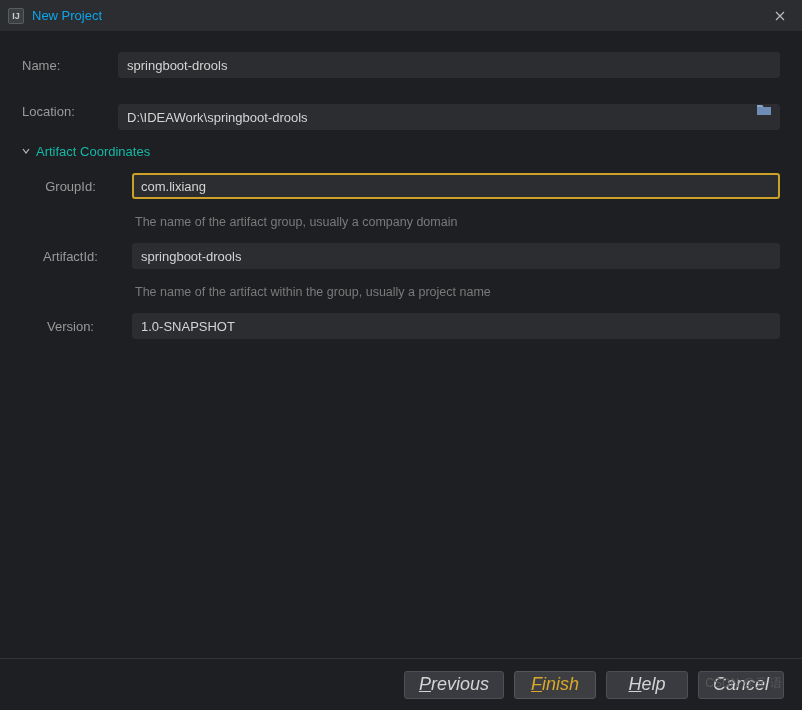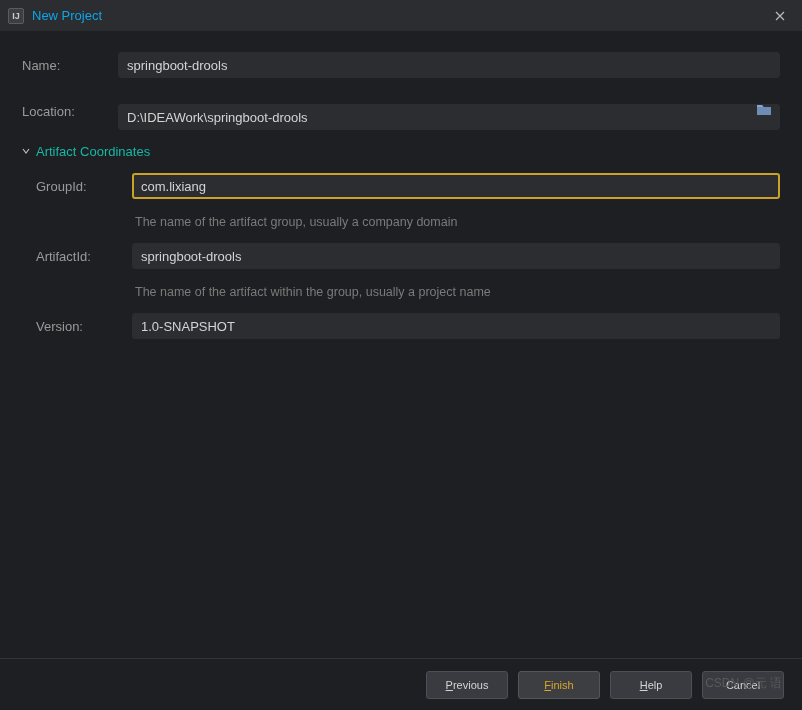--- a/index.html
+++ b/index.html
@@ -63,21 +63,21 @@
     }
     .label {
       width: 96px;
       color: #9a9a9a;
       text-align: left;
       padding-right: 10px;
     }
     .label-right {
       width: 96px;
       color: #9a9a9a;
-      text-align: left;
+      text-align: center;
       padding-right: 27px;
     }
     .input {
       flex: 1;
       background: #2b2d30;
       border: 1px solid #2b2d30;
       color: #d4d4d4;
       padding: 5px 8px;
       height: 26px;
       border-radius: 3px;
@@ -146,22 +146,23 @@
       background: #1e1f22;
     }
     .btn {
       min-width: 82px;
       height: 28px;
       background: #393b40;
       border: 1px solid #4d4f53;
       color: #d4d4d4;
       border-radius: 3px;
       cursor: pointer;
-      font-size: 11px;
+      font-size: 18px;
       padding: 0 14px;
+      font-style: italic;
     }
     .btn-primary {
       color: #d9a82a;
       font-weight: 500;
       background: #3c3e42;
       border: 1px solid #54565a;
     }
     .mnemonic {
       text-decoration: underline;
     }

